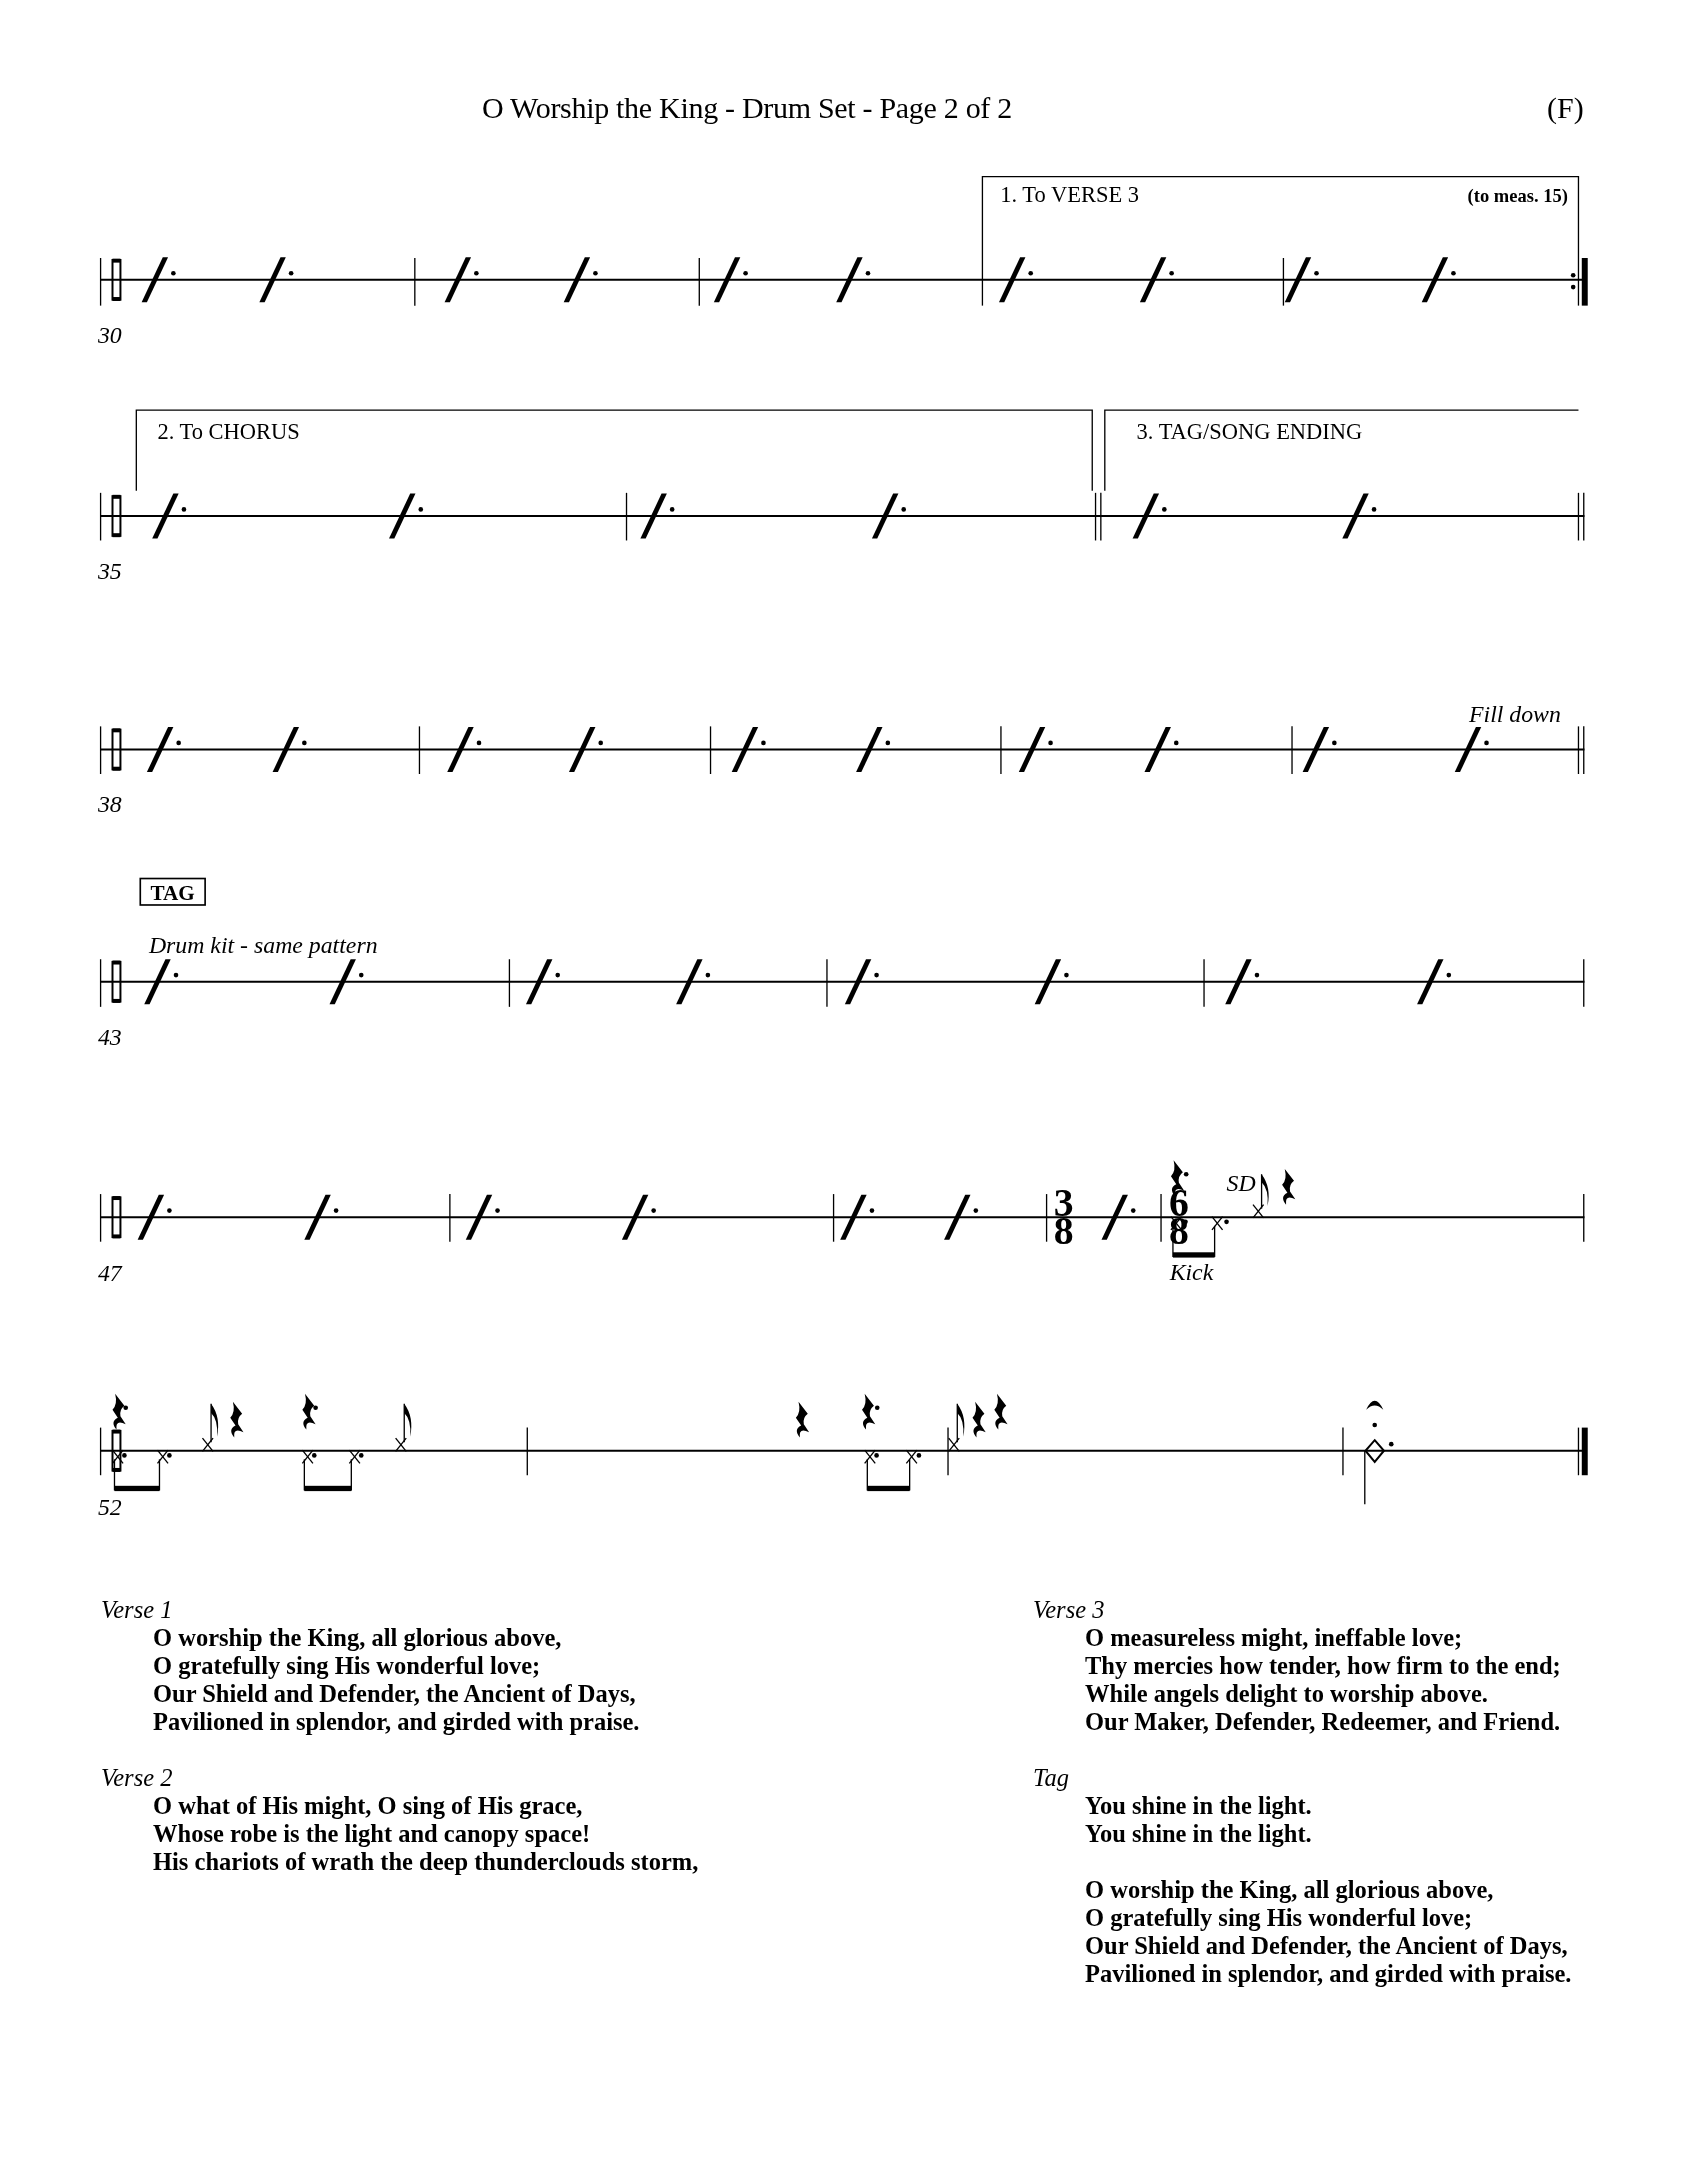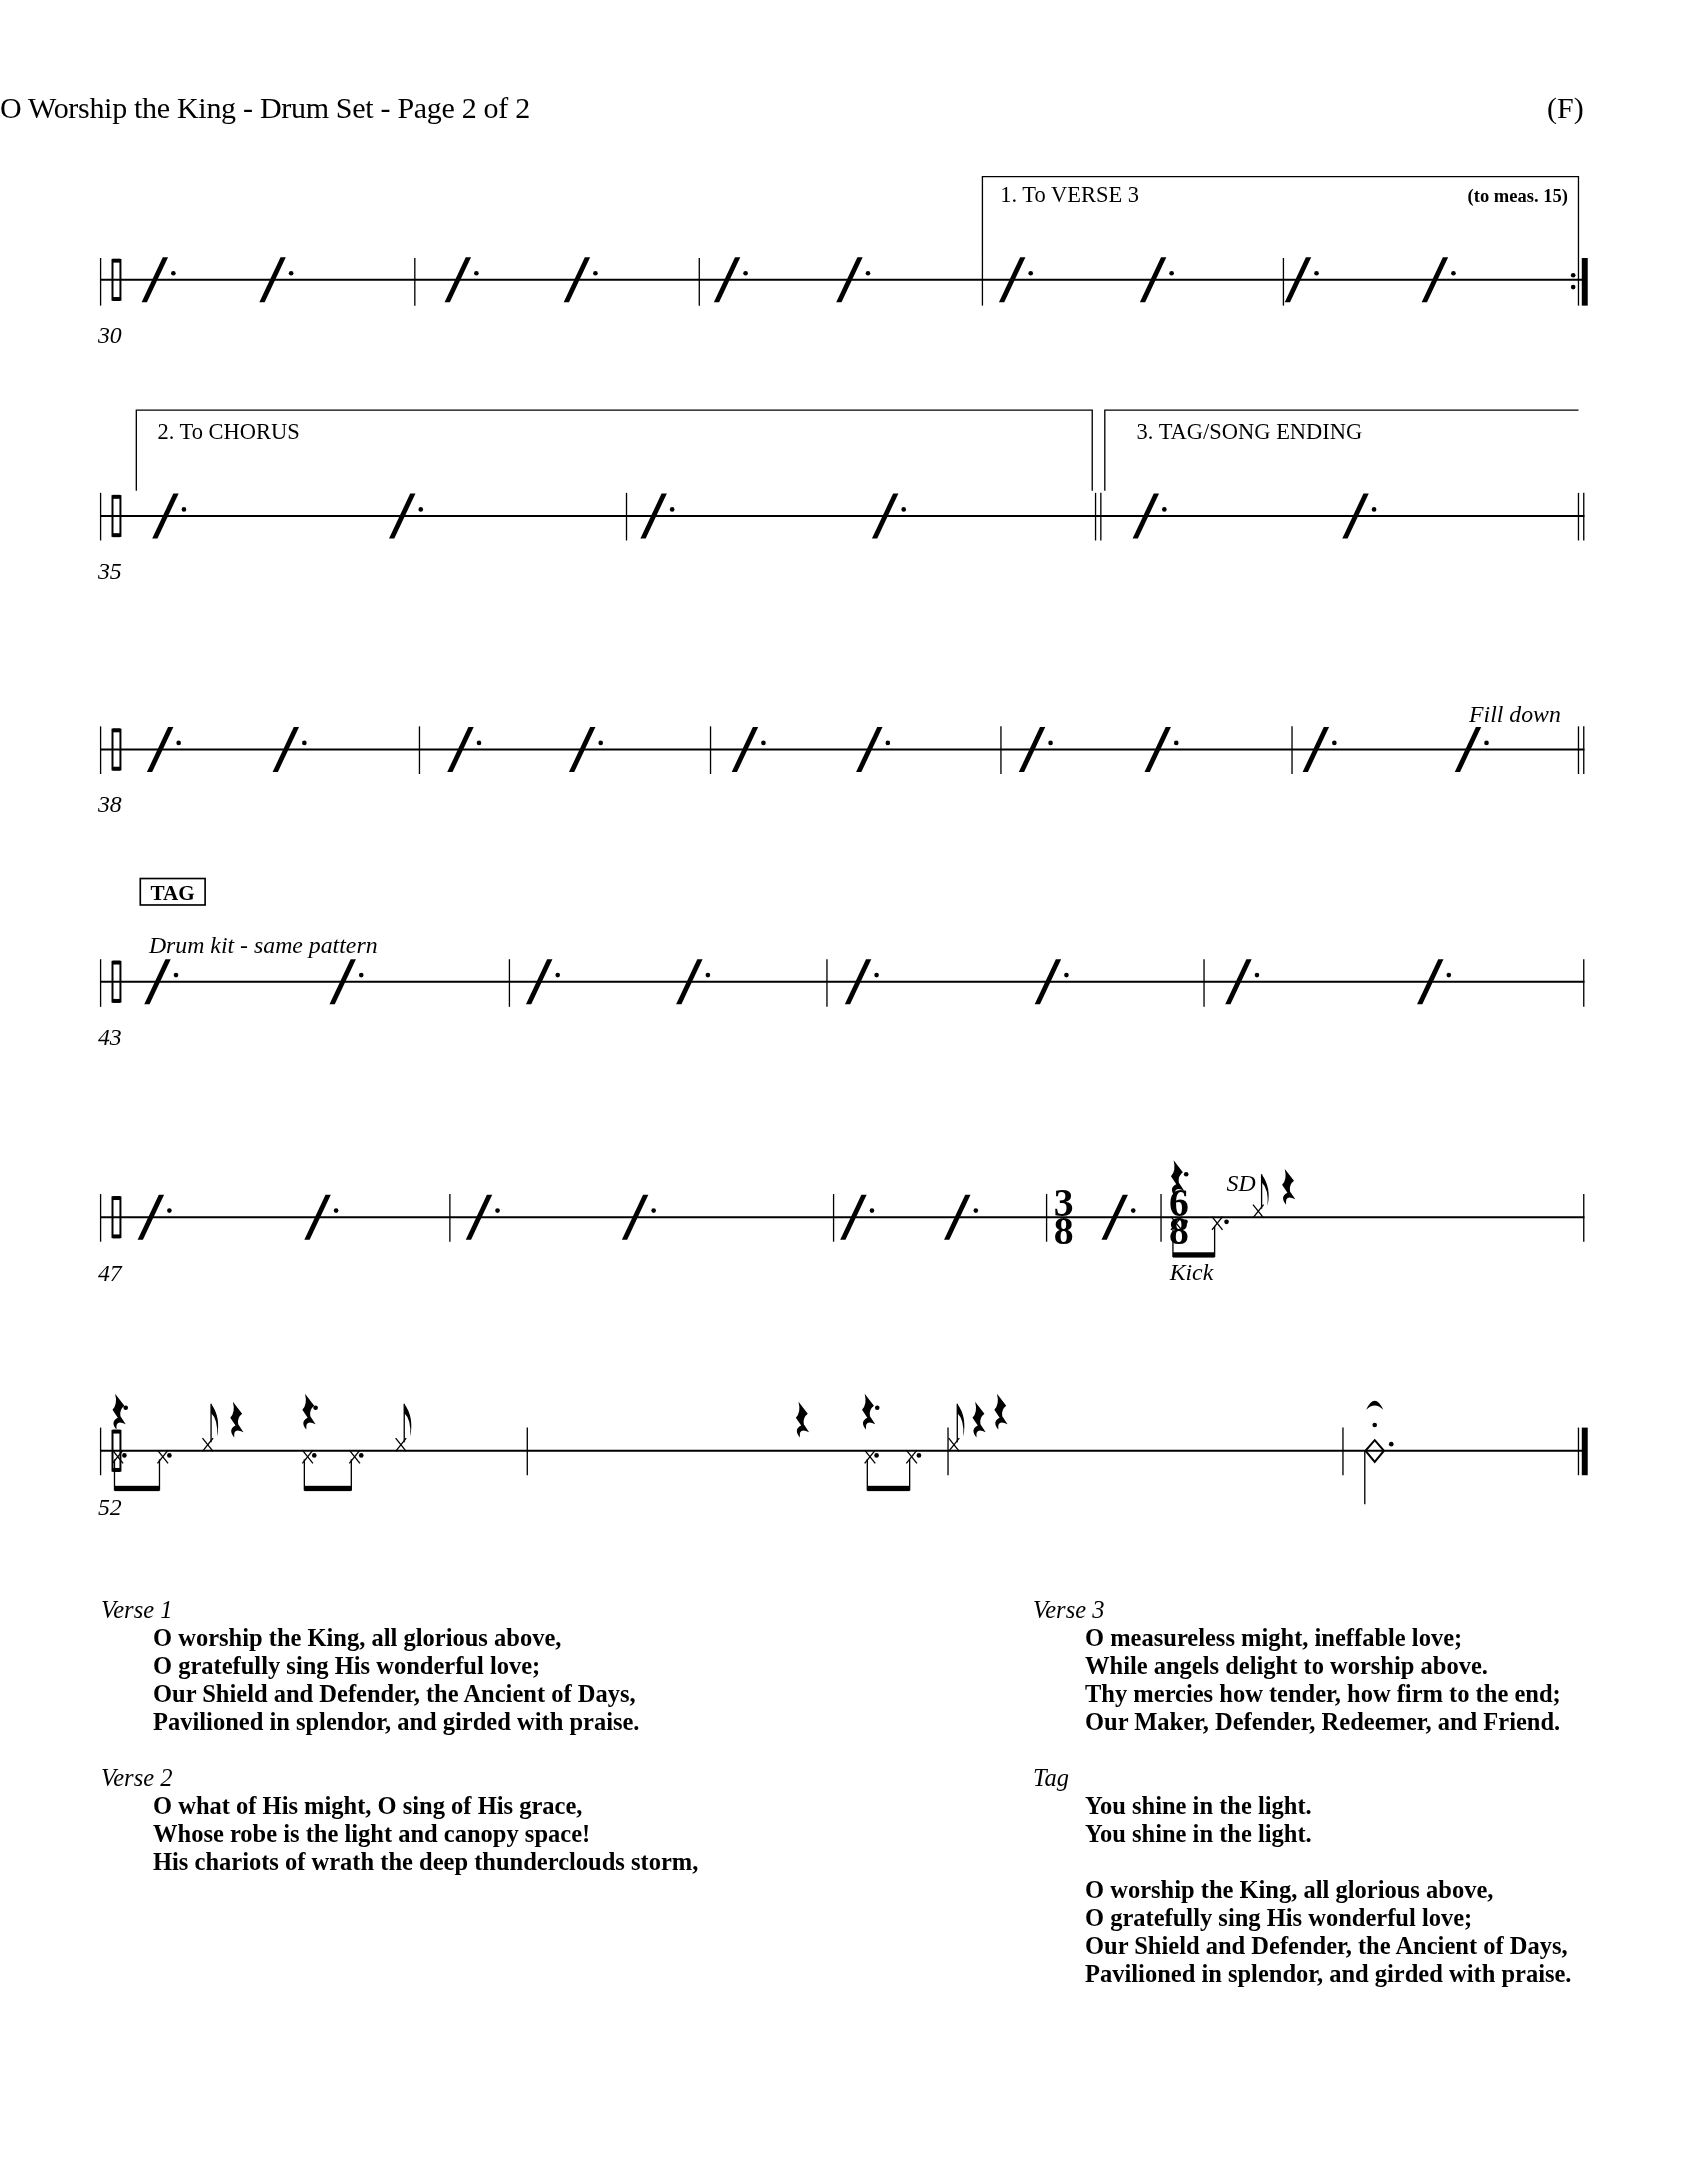--- a/index.html
+++ b/index.html
@@ -1,18 +1,18 @@
 <!DOCTYPE html>
 <html style="font-size:10.6px"><head>
 <meta charset="utf-8">
 <style>
   html, body { margin: 0; padding: 0; background: #ffffff; }
   body { width: 1687px; height: 2183px; position: relative; overflow: hidden;
          font-family: "Liberation Serif", "DejaVu Serif", serif; color: #000; }
-  .page-title { position: absolute; top: 91px; left: 0; width: 1494px; text-align: left;
+  .page-title { position: absolute; top: 91px; left: 0; width: 1494px; text-align: center;
                 font-size: 30px; letter-spacing: -0.3px; }
   .key-label { position: absolute; top: 91px; left: 1547px; font-size: 30px; }
   svg.score { position: absolute; top: 0; left: 0; }
   .sys-num { font-family: "Liberation Serif", serif; font-style: italic; font-size: 36px; }
   .ending-label { font-family: "Liberation Serif", serif; font-size: 34px; }
   .ending-note { font-family: "Liberation Serif", serif; font-size: 28px; font-weight: bold; }
   .expr { font-family: "Liberation Serif", serif; font-style: italic; font-size: 36px; }
   .rehearsal { font-family: "Liberation Serif", serif; font-weight: bold; font-size: 32px; }
   .timesig { font-family: "Liberation Serif", serif; font-weight: bold; font-size: 60px; }
   .lyrics-col { position: absolute; top: 1596px; font-size: 24.5px; line-height: 28px; }
@@ -278,22 +278,22 @@
     <div class="line">O what of His might, O sing of His grace,</div>
     <div class="line">Whose robe is the light and canopy space!</div>
     <div class="line">His chariots of wrath the deep thunderclouds storm,</div>
   </div>
 </div>
 
 <div class="lyrics-col right">
   <div class="section">
     <div class="section-heading">Verse 3</div>
     <div class="line">O measureless might, ineffable love;</div>
+    <div class="line">Thy mercies how tender, how firm to the end;</div>
     <div class="line">While angels delight to worship above.</div>
-    <div class="line">Thy mercies how tender, how firm to the end;</div>
     <div class="line">Our Maker, Defender, Redeemer, and Friend.</div>
   </div>
   <div class="section">
     <div class="section-heading">Tag</div>
     <div class="line">You shine in the light.</div>
     <div class="line">You shine in the light.</div>
     <div class="line blank"></div>
     <div class="line">O worship the King, all glorious above,</div>
     <div class="line">O gratefully sing His wonderful love;</div>
     <div class="line">Our Shield and Defender, the Ancient of Days,</div>

